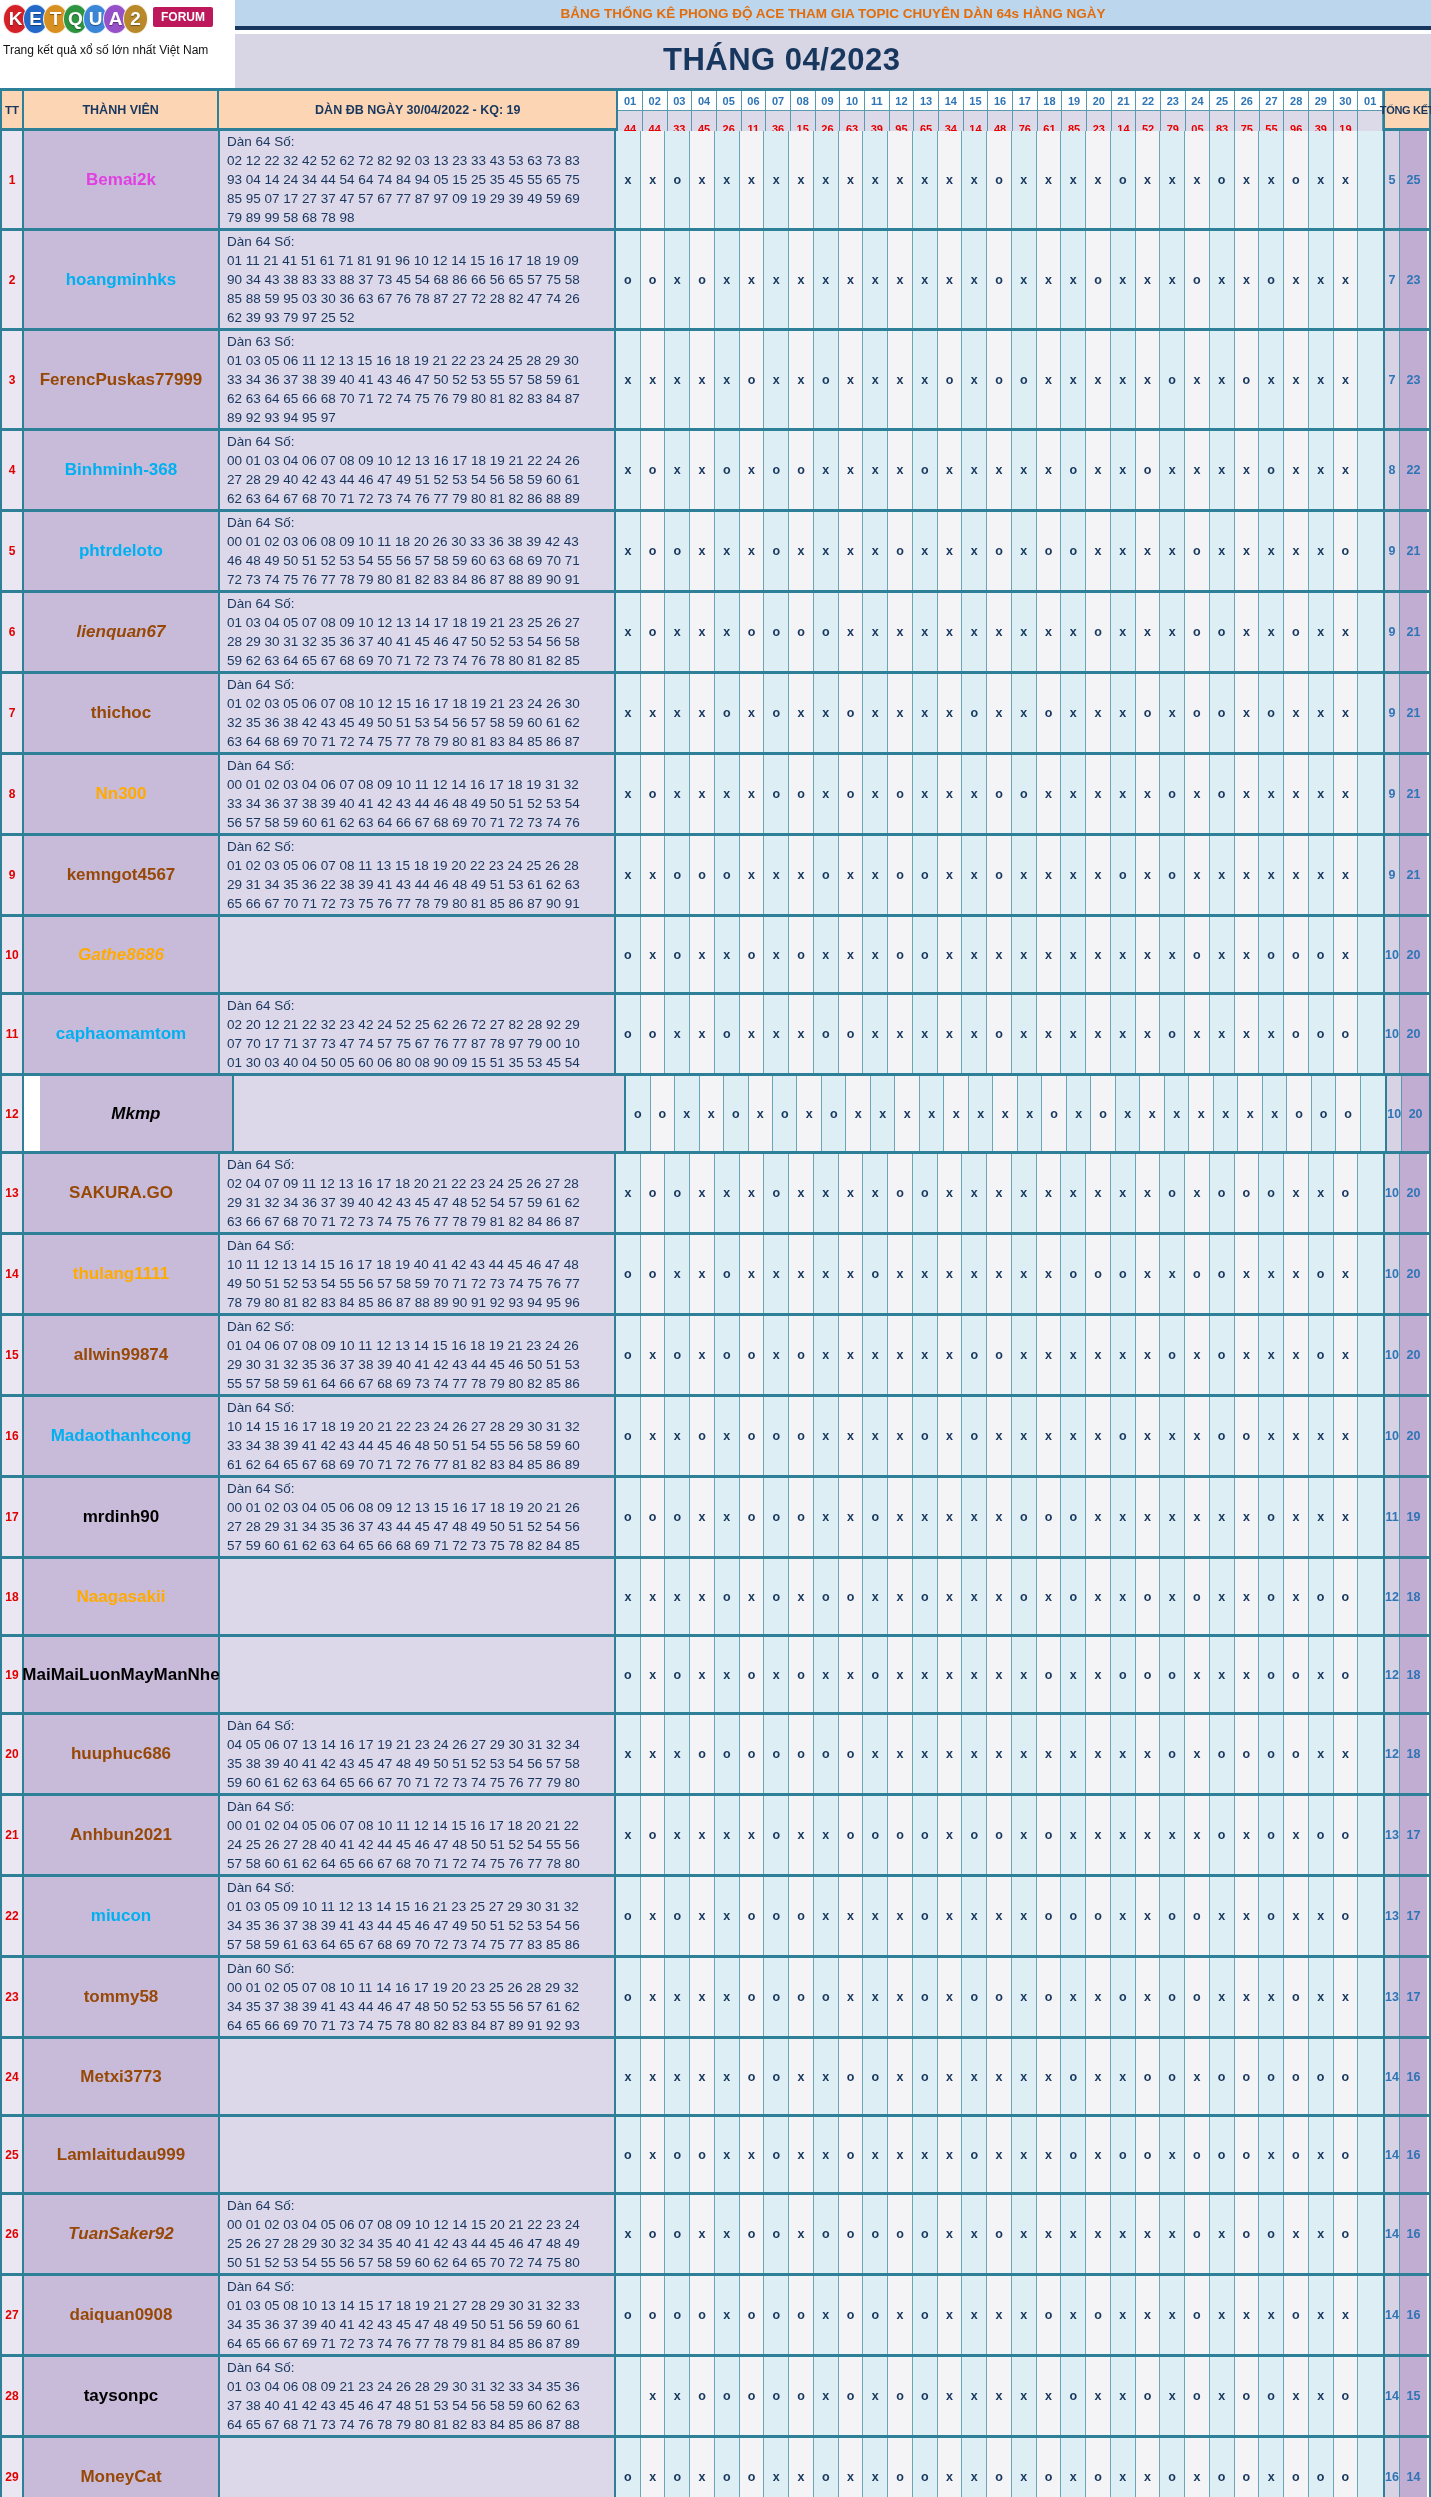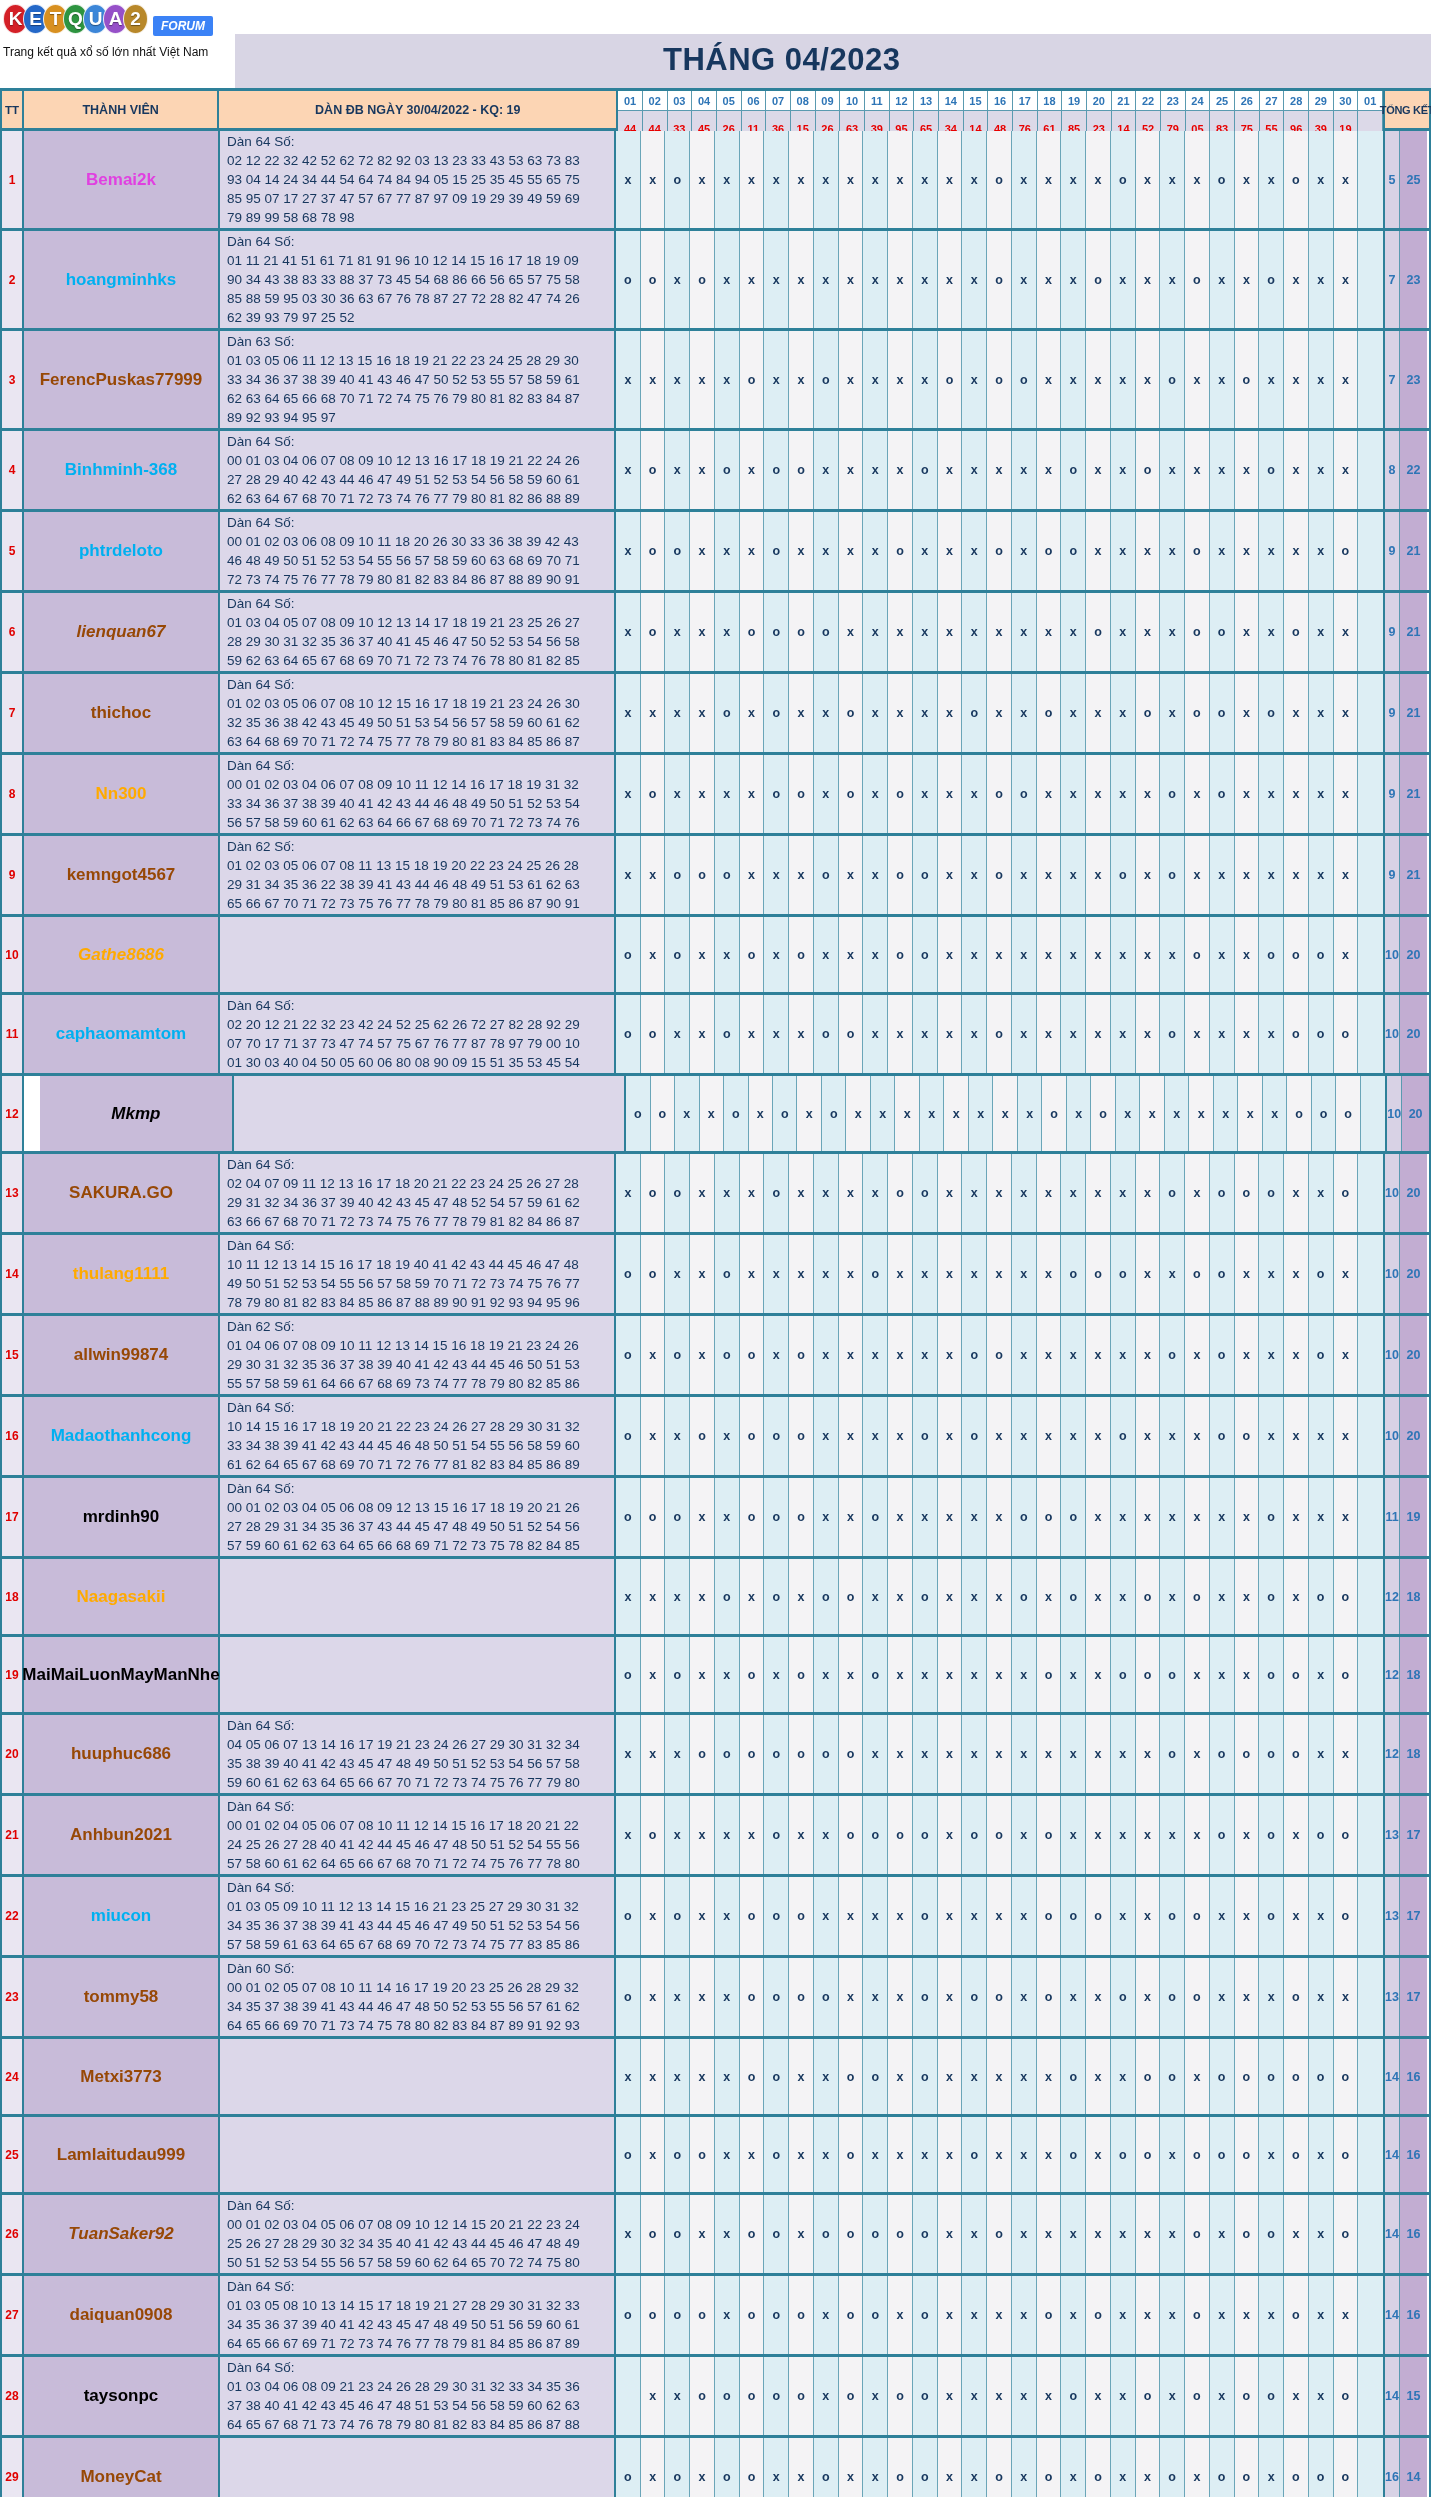--- a/index.html
+++ b/index.html
@@ -11,22 +11,22 @@
   .logo-box { position: absolute; left: 0; top: 0; width: 235px; height: 88px; background: #fff; padding: 4px 2px 0 3px; }
   .logo-row { display: flex; align-items: flex-start; }
   .logo-letters { display: flex; }
   .logo-letters span {
     display: flex; align-items: center; justify-content: center;
     width: 25px; height: 30px; border-radius: 50%;
     color: #fff; font-weight: bold; font-size: 19px; margin-right: -5px;
     border: 1px solid rgba(255,255,255,.85); text-shadow: 0 1px 1px rgba(0,0,0,.4);
   }
   .forum-badge {
-    margin-left: 10px; margin-top: 12px; background: #3b82f6; color: #fff;
-    font-weight: bold; font-style: italic; font-size: 12px; padding: 3px 8px; border-radius: 2px;
+    margin-left: 10px; margin-top: 3px; background: #be185d; color: #fff;
+    font-weight: bold; font-size: 12px; padding: 3px 8px; border-radius: 2px;
   }
   .tagline { margin-top: 9px; font-size: 12px; color: #111; white-space: nowrap; }
 
   .title-bar {
     position: absolute; left: 235px; top: 0; width: 1196px; height: 30px;
     background: #bcd6ee; border-bottom: 4px solid #17375e;
     display: flex; align-items: center; justify-content: center;
     color: #e36c0a; font-weight: bold; font-size: 13.5px;
   }
   .month-band {
@@ -92,20 +92,21 @@
             <span style="background: rgb(216, 144, 32);">T</span>
             <span style="background: rgb(46, 148, 64);">Q</span>
             <span style="background: rgb(60, 134, 216);">U</span>
             <span style="background: rgb(150, 80, 200);">A</span>
             <span style="background: rgb(184, 136, 42);">2</span>
           </div>
         <div class="forum-badge">FORUM</div>
       </div>
       <div class="tagline">Trang kết quả xổ số lớn nhất Việt Nam</div>
     </div>
+    <div class="title-bar">BẢNG THỐNG KÊ PHONG ĐỘ ACE THAM GIA TOPIC CHUYÊN DÀN 64s HÀNG NGÀY</div>
     <div class="month-band">
       <span class="month">THÁNG 04/2023</span>
     </div>
   </div>
 
   <div class="tbl">
     <div class="thead">
       <div class="hc tt">TT</div>
       <div class="hc member">THÀNH VIÊN</div>
       <div class="hc dan">DÀN ĐB NGÀY 30/04/2022 - KQ: 19</div>

